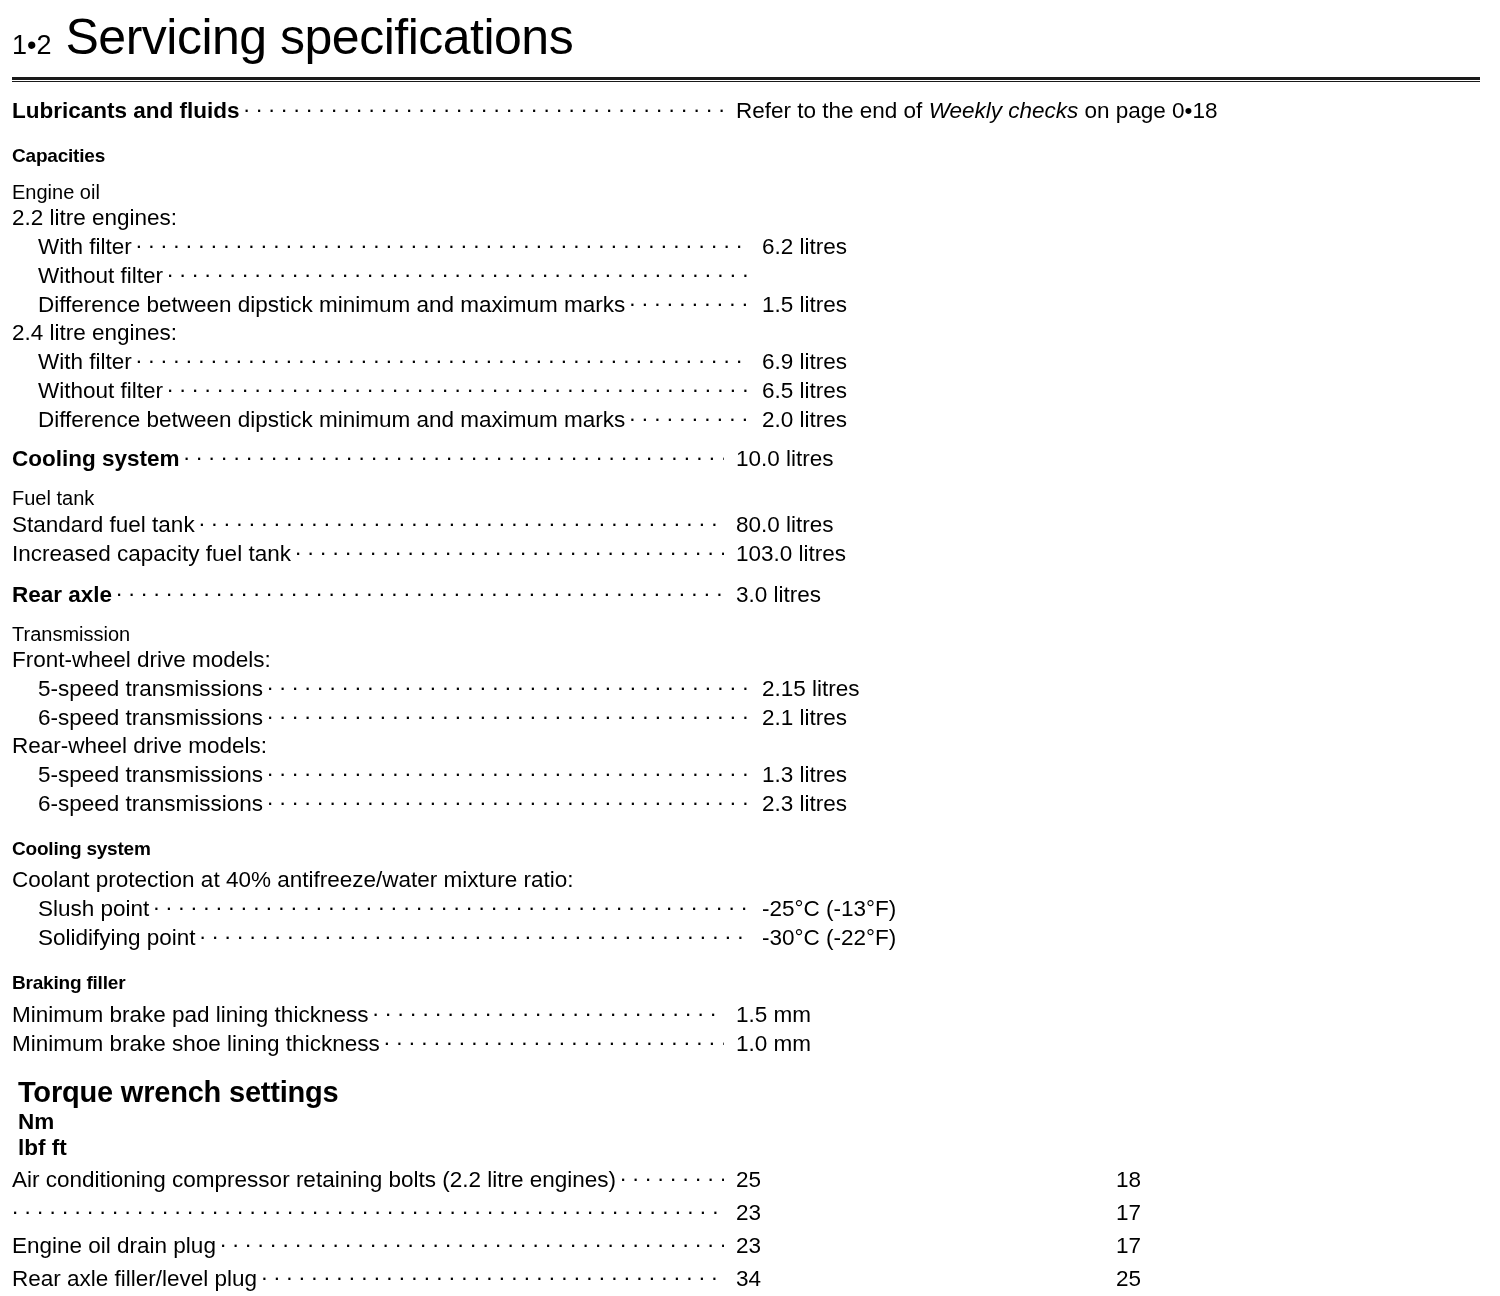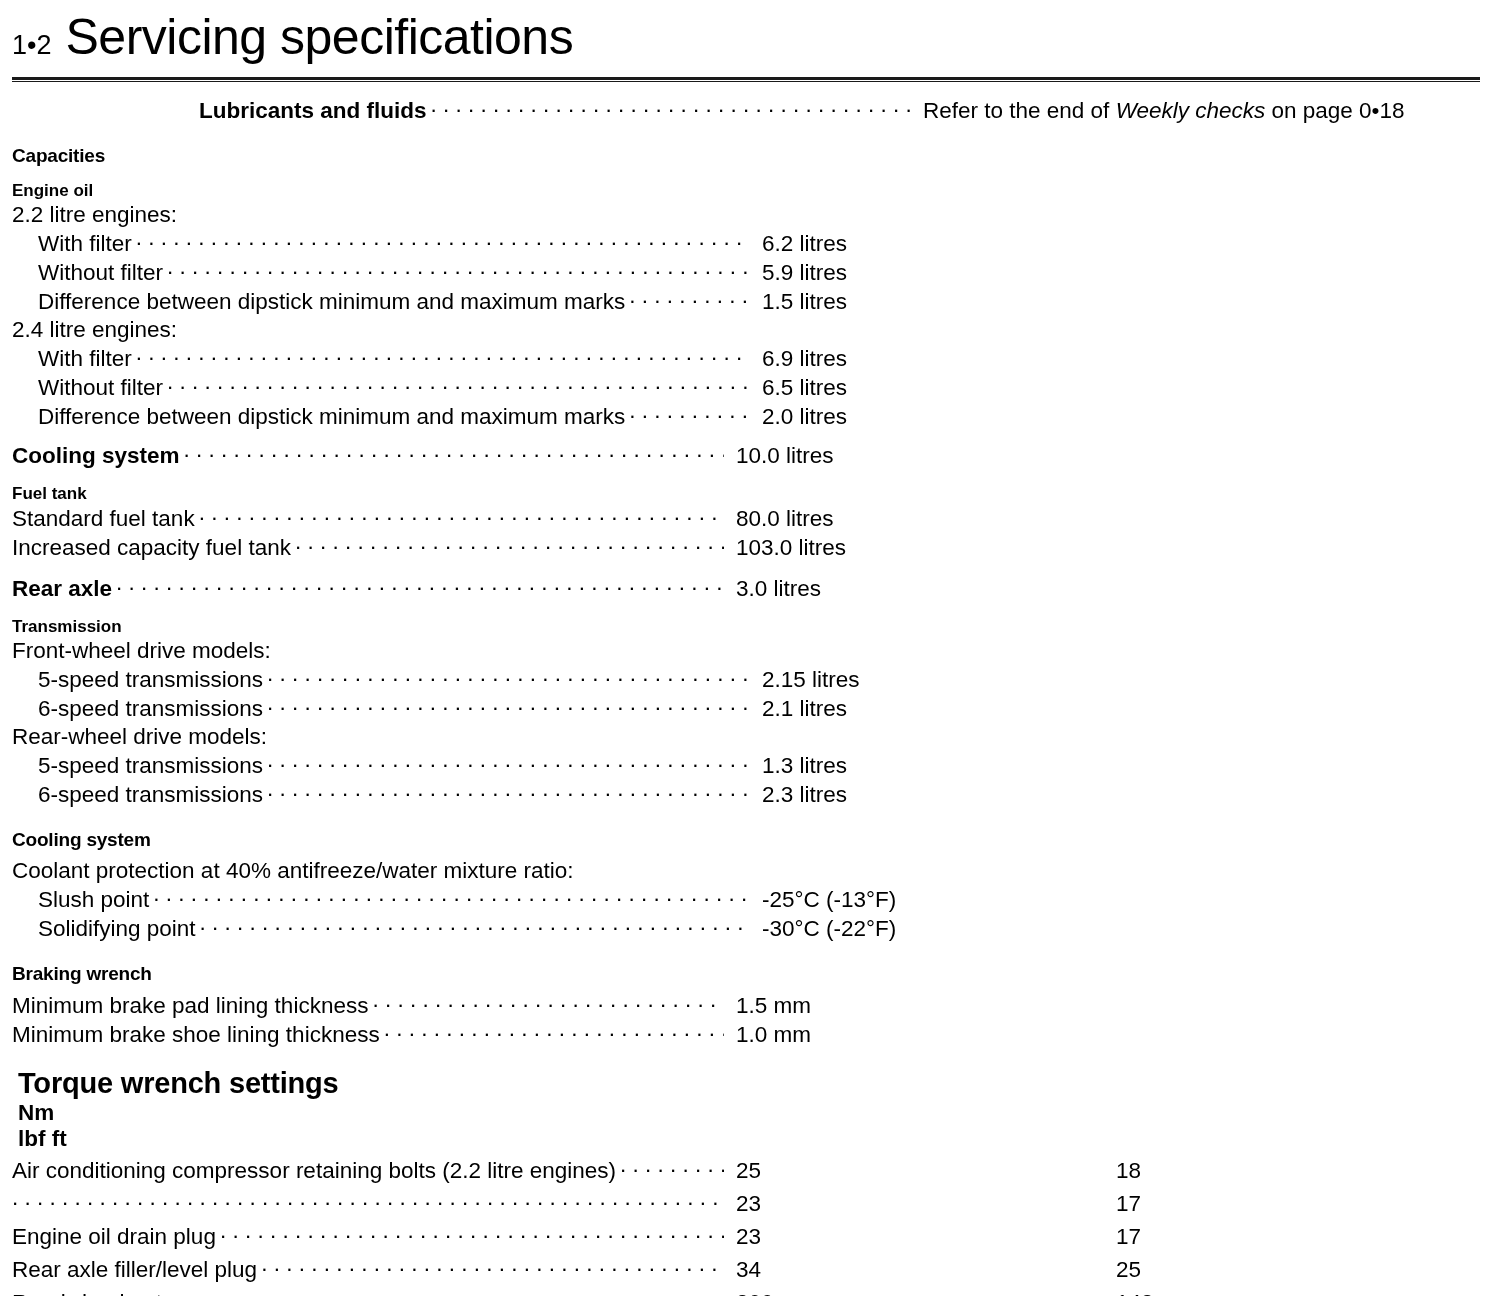--- a/index.html
+++ b/index.html
@@ -99,32 +99,32 @@
   .indent1 { padding-left: 26px; }
 
   
   h2.section {
     font-size: 19px;
     font-weight: bold;
     margin: 20px 0 6px 0;
     letter-spacing: -0.2px;
   }
   h3.subsection {
-    font-size: 17px;
-    font-weight: bold;
+    font-size: 20px;
+    font-weight: normal;
     margin: 14px 0 0 0;
   }
   .plainline {
     font-size: 22.5px;
     line-height: 28px;
     white-space: nowrap;
   }
 
   
-  .lub-row { margin-top: 14px; justify-content: center; }
+  .lub-row { margin-top: 14px; }
   .lub-note { font-size: 22.5px; }
 
   
   .torque-head {
     display: flex;
     align-items: baseline;
     margin-top: 18px;
     flex-direction: column;
   }
   .torque-head .t-title {
@@ -175,21 +175,20 @@
       <span class="label">With filter</span>
       <span class="leader"></span>
     </div>
     <span class="value">6.2 litres</span>
   </div>
   <div class="rowline indent1">
     <div class="lead-col">
       <span class="label">Without filter</span>
       <span class="leader"></span>
     </div>
-    <span class="value">5.9 litres</span>
   </div>
   <div class="rowline indent1">
     <div class="lead-col">
       <span class="label">Difference between dipstick minimum and maximum marks</span>
       <span class="leader"></span>
     </div>
     <span class="value">1.5 litres</span>
   </div>
 
   <div class="plainline">2.4 litre engines:</div>
@@ -289,21 +288,21 @@
     <span class="value">-25°C (-13°F)</span>
   </div>
   <div class="rowline indent1">
     <div class="lead-col">
       <span class="label">Solidifying point</span>
       <span class="leader"></span>
     </div>
     <span class="value">-30°C (-22°F)</span>
   </div>
 
-  <h2 class="section">Braking wrench</h2>
+  <h2 class="section">Braking filler</h2>
   <div class="rowline">
     <div class="lead-col">
       <span class="label">Minimum brake pad lining thickness</span>
       <span class="leader"></span>
     </div>
     <span class="value">1.5 mm</span>
   </div>
   <div class="rowline">
     <div class="lead-col">
       <span class="label">Minimum brake shoe lining thickness</span>

